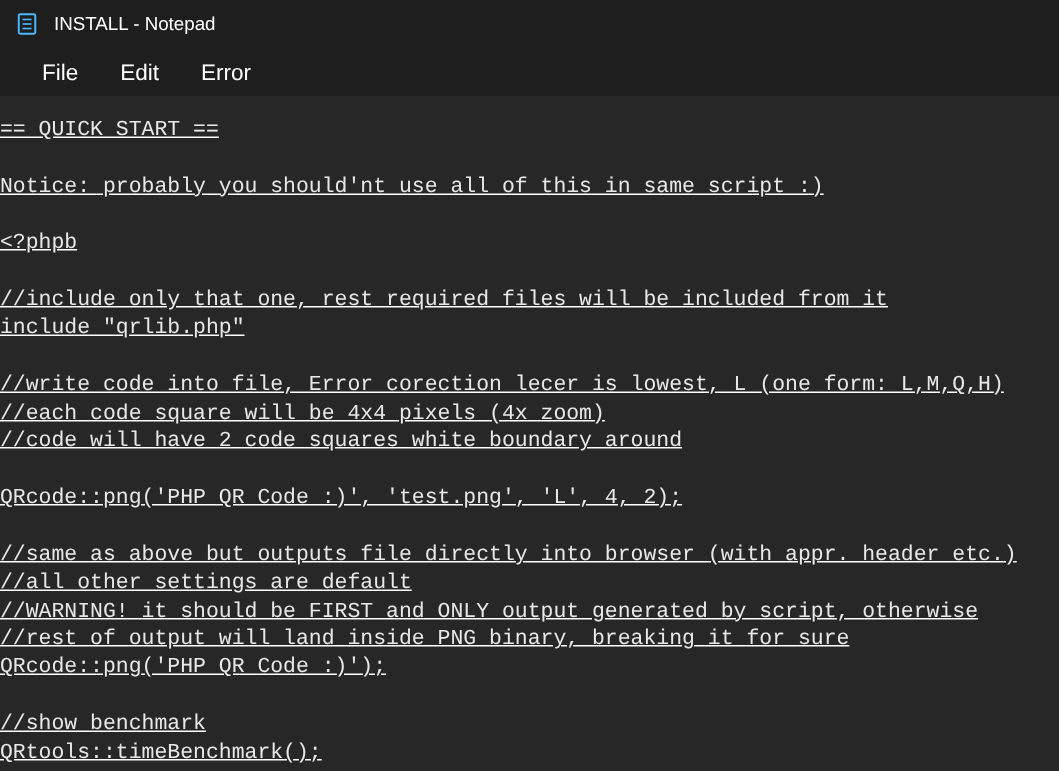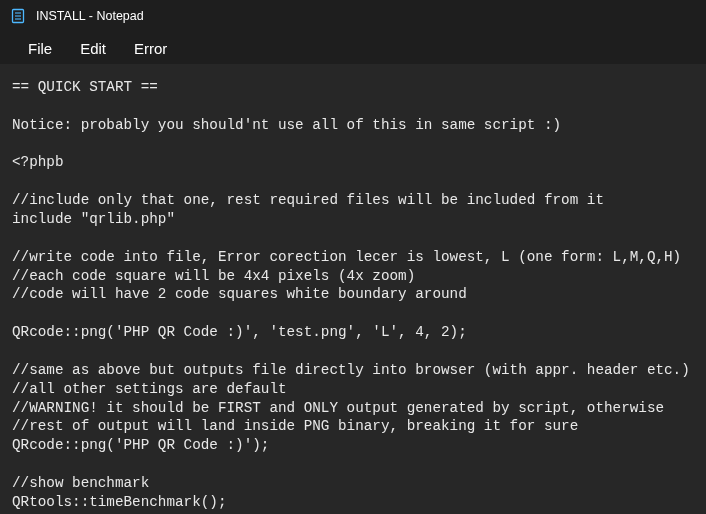--- a/index.html
+++ b/index.html
@@ -38,22 +38,23 @@
   }
   .menu-item {
     padding: 4px 14px;
     cursor: default;
   }
   .menu-item:first-child { padding-left: 8px; }
   .editor {
     width: 100%;
     height: calc(514px - 64px);
     background: #272727;
-    padding: 14px 6px 6px 12px;
+    padding: 14px 6px 6px 0;
     overflow: hidden;
+    text-decoration: underline;
   }
   .editor pre {
     font-family: Consolas, "Courier New", monospace;
     font-size: 14.3px;
     line-height: 1.32;
     color: #e8e8e8;
     white-space: pre;
   }
 </style>
 </head>

